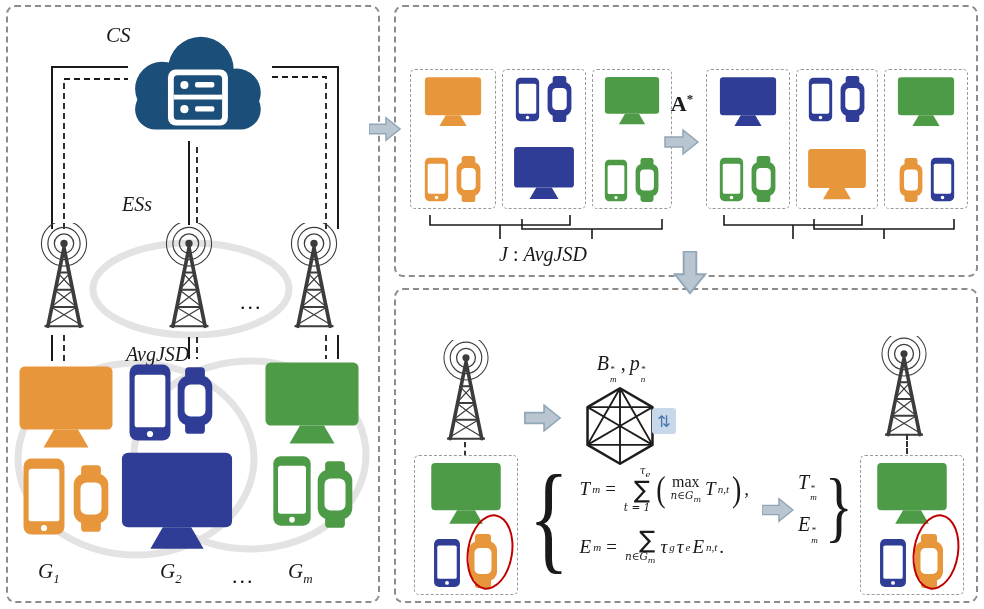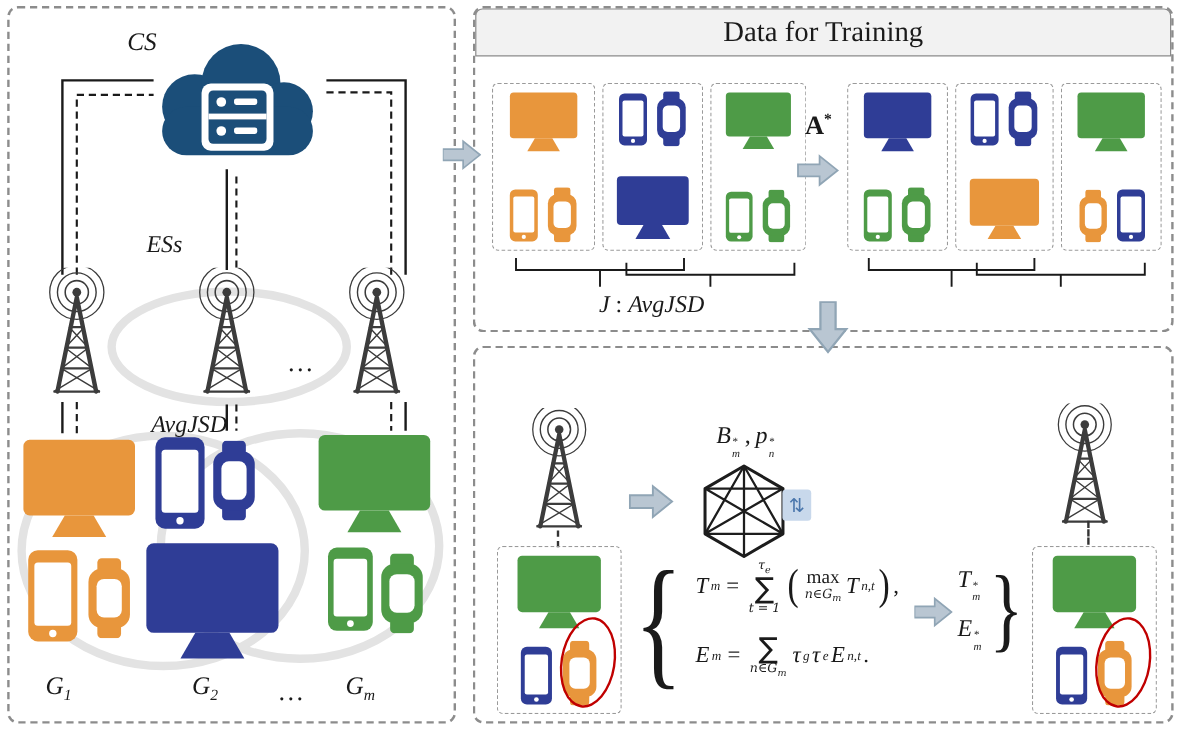--- a/index.html
+++ b/index.html
@@ -40,21 +40,21 @@
       display:flex;align-items:center;justify-content:center;font-size:16px;color:var(--swap_fg);
       font-family:"DejaVu Sans",sans-serif}
   .vdash{position:absolute;border-left:2px dashed #333}
   .red-ellipse{position:absolute;border:2.5px solid var(--red);border-radius:50%;transform:rotate(9deg)}
   .formula-block{position:absolute;display:flex;align-items:center}
   .bigbrace{font-size:120px;font-weight:400;line-height:1;transform:scaleX(0.7);margin-right:2px}
   .frows{display:flex;flex-direction:column;gap:6px}
   .frow{display:flex;align-items:center;font-size:19px;font-style:italic;gap:2px;height:52px;white-space:nowrap}
   .frow sub{font-size:11px}
   .frow .eq{font-style:normal;margin:0 3px}
-  .sum{display:inline-flex;flex-direction:column;align-items:center;line-height:1;margin:0 3px}
+  .sum{display:inline-flex;flex-direction:column;align-items:flex-end;line-height:1;margin:0 3px}
   .sum .lim{font-size:10.5px;font-style:italic;white-space:nowrap;font-family:"DejaVu Serif",serif}
   .sum .lim sub{font-size:8px}
   .sigma{font-size:24px;line-height:0.95;font-style:normal;font-family:"DejaVu Sans",sans-serif}
   .maxop{display:inline-flex;flex-direction:column;align-items:center;line-height:1;margin:0 2px}
   .maxop .op{font-style:normal;font-size:16px}
   .maxop .lim{font-size:10.5px;font-style:italic;font-family:"DejaVu Serif",serif}
   .maxop .lim sub{font-size:8px}
   .paren{font-size:28px;font-style:normal;transform:scaleY(1.3);display:inline-block;line-height:0.9;margin:0 1px}
   .tail{font-style:normal}
   .outputs{position:absolute;display:flex;align-items:center;gap:2px}
@@ -180,23 +180,20 @@
       <use href="#sym-watch"></use>
     </svg>
 
   <div class="glabel" style="left:30px;top:552px;width:60px"><i>G</i><sub>1</sub></div>
   <div class="glabel" style="left:152px;top:552px;width:60px"><i>G</i><sub>2</sub></div>
   <div class="dots" style="left:224px;top:556px">...</div>
   <div class="glabel" style="left:280px;top:552px;width:60px"><i>G</i><sub>m</sub></div>
 </div>
 
 <div class="panel" id="training-panel" style="left:394px;top:5px;width:584px;height:272px">
-  <div class="panel-header">
-    <span>Data for Training</span>
-  </div>
 
   <div class="mini-box" style="left:14px;top:62px;width:86px;height:140px">
     <div class="dev-row">
         <svg class="dev c-orange" width="58" height="53">
           <use href="#sym-monitor"></use>
         </svg>
       </div>
     <div class="dev-row">
       <svg class="dev c-orange" width="25" height="45">
           <use href="#sym-phone"></use>

